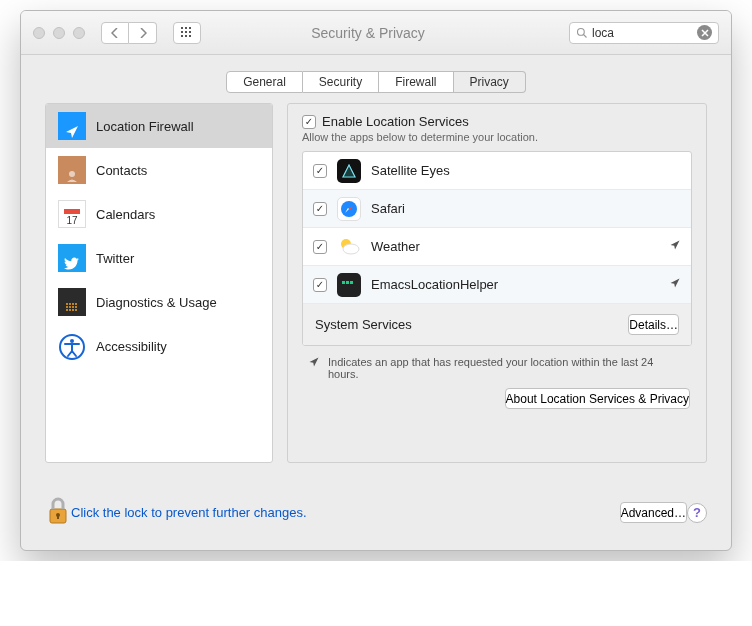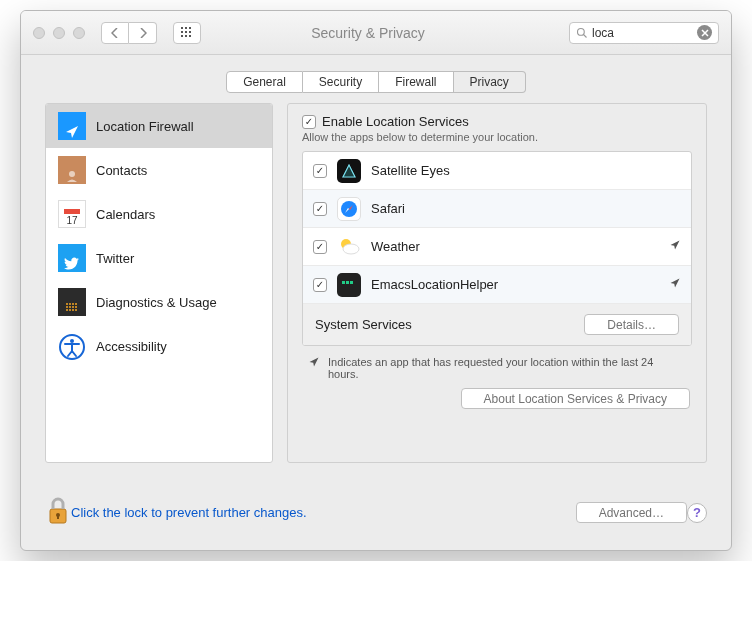--- a/index.html
+++ b/index.html
@@ -71,21 +71,21 @@
     border:1px solid #cfcfcf; border-radius:3px; background:#fff; overflow:hidden;
   }
   .app-row {
     display:flex; align-items:center; gap:10px; padding:6px 10px; border-bottom:1px solid #eaeaea; min-height:38px;
   }
   .app-row:nth-child(even){ background:#f5f8fb; }
   .app-icon { width:24px; height:24px; border-radius:5px; display:flex; align-items:center; justify-content:center; flex:0 0 auto;}
   .arrow-ind { margin-left:auto; color:#666; font-size:13px; }
   .sys-row { display:flex; align-items:center; padding:10px 12px; background:#efefef; }
   .detbtn, .osxbtn {
-    height:21px; padding:0 22px; background:#fff; border:1px solid #c0c0c0; border-radius:4px; font-size:12px; color:#737373;
+    height:21px; padding:0 0; background:#fff; border:1px solid #c0c0c0; border-radius:4px; font-size:12px; color:#000000;
     display:inline-flex; align-items:center;
   }
   .note {
     display:flex; gap:8px; font-size:11px; color:#555; padding:10px 6px 4px;
   }
   .about-row { display:flex; justify-content:flex-end; padding:4px 2px 0;align-items:flex-end;}
   .footer {
     display:flex; align-items:center; padding:12px 24px 20px; gap:0;
   }
   .locksvg { width:26px; height:32px; }

